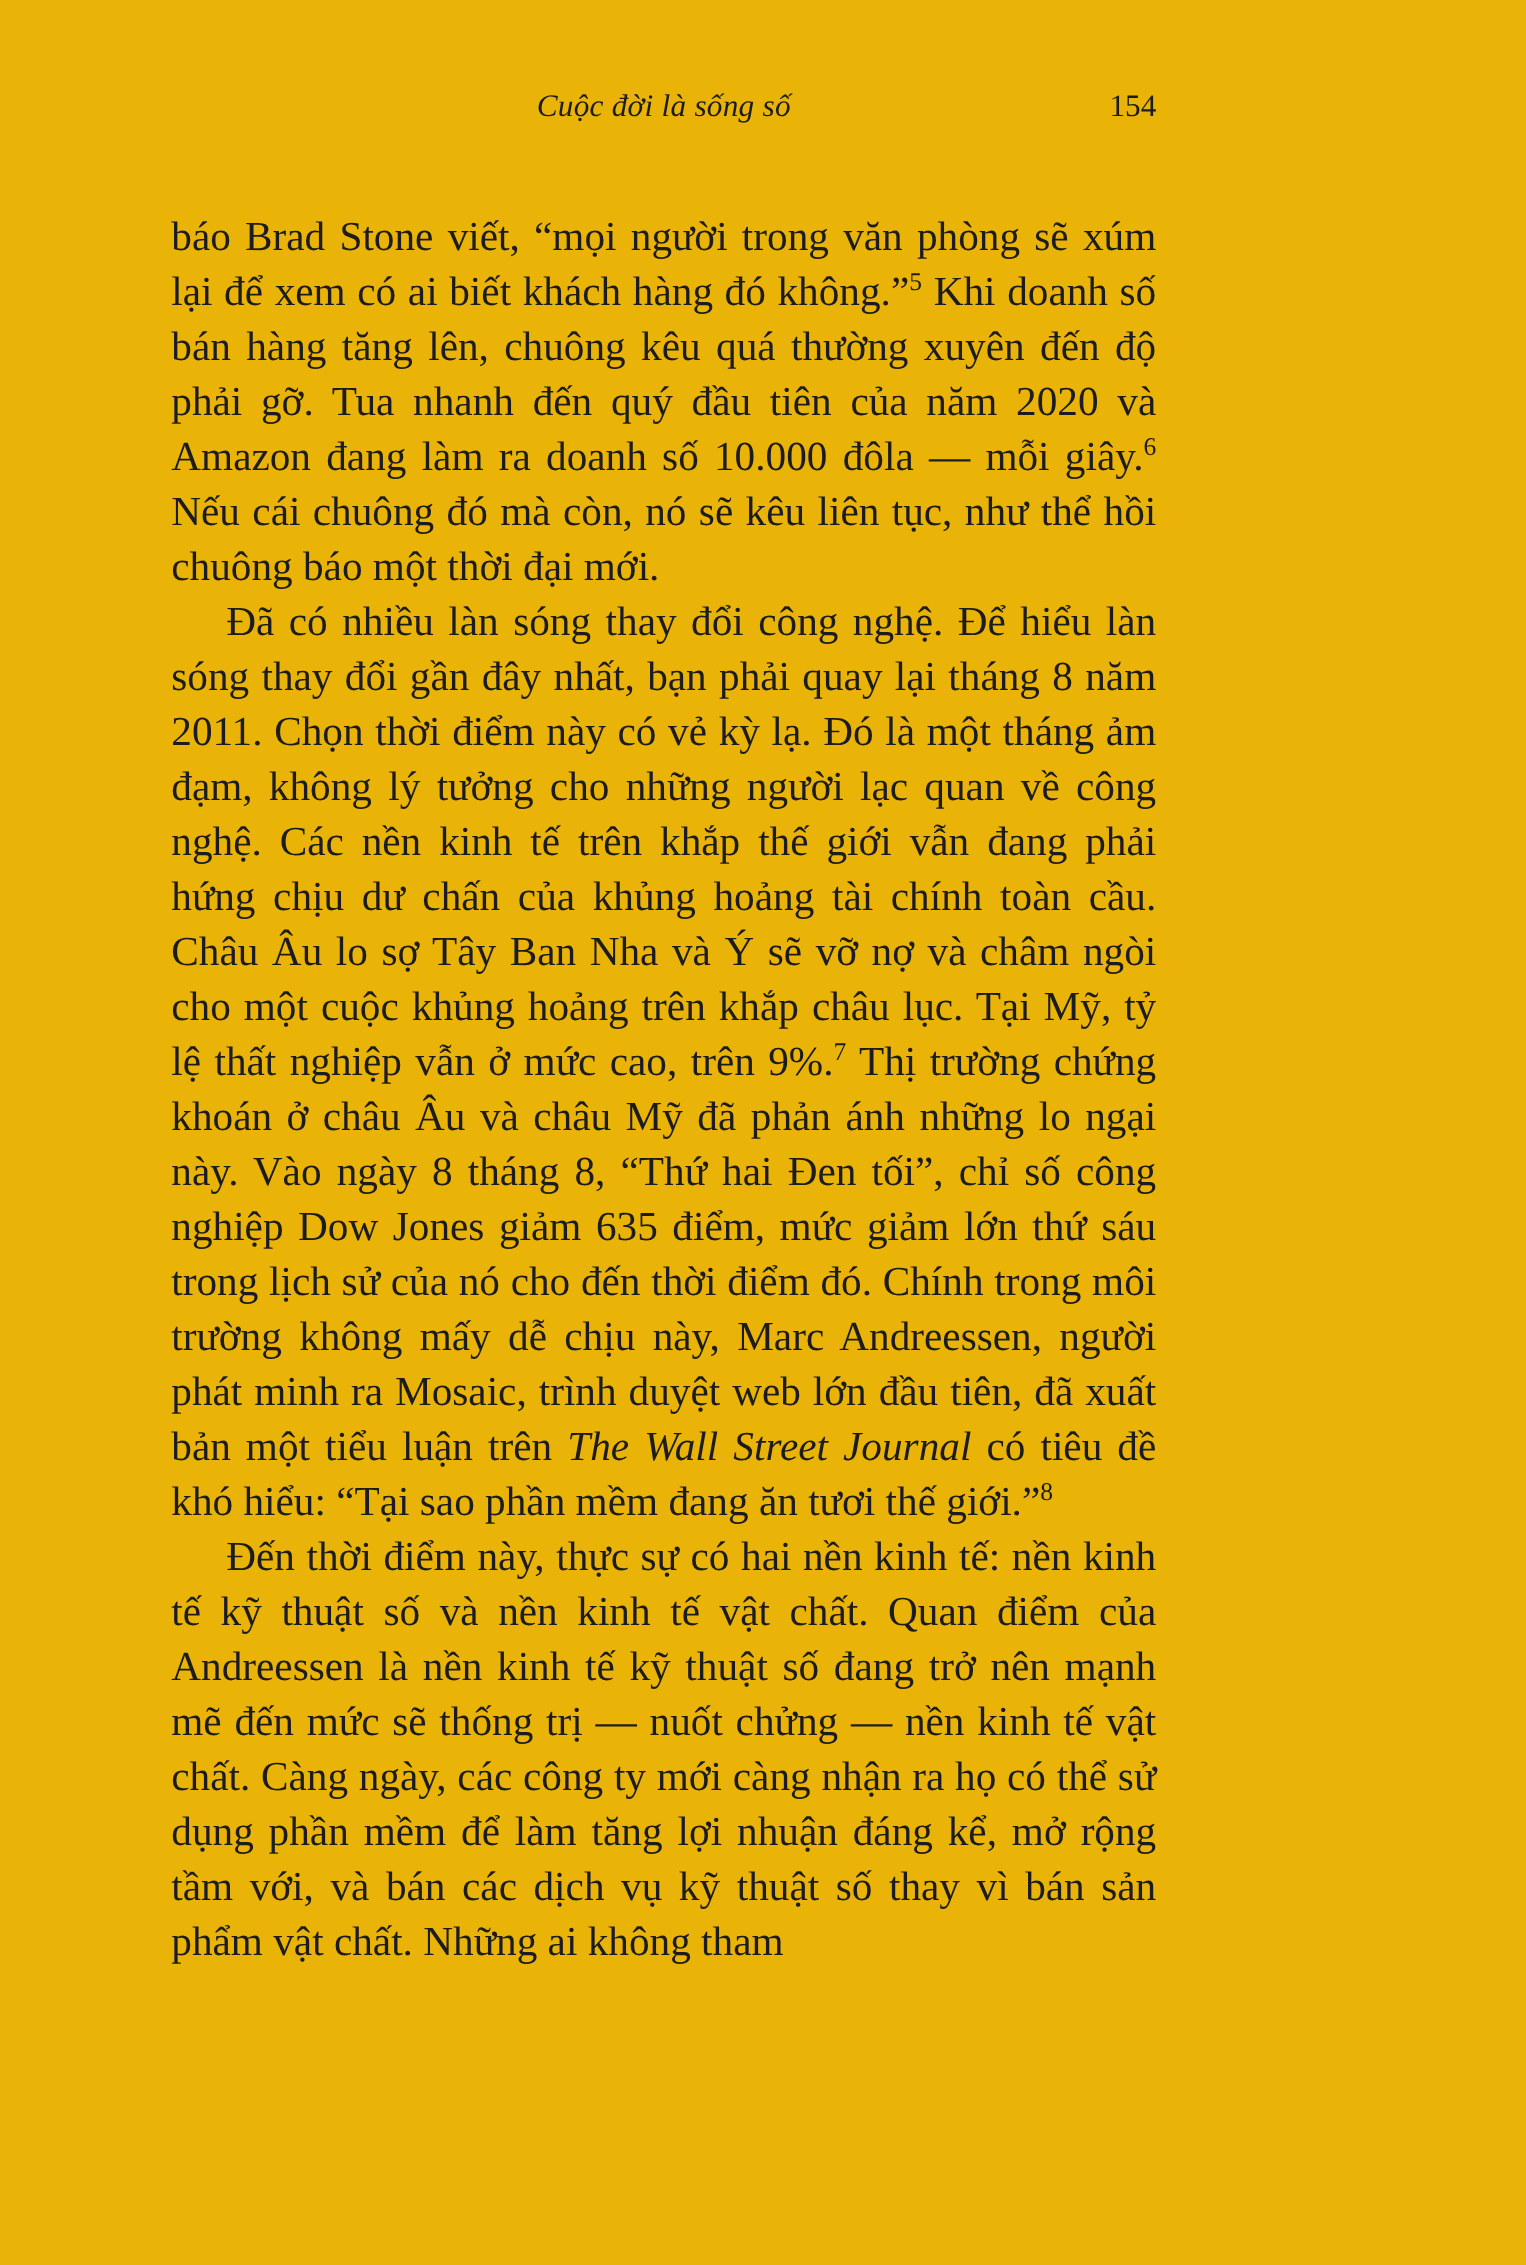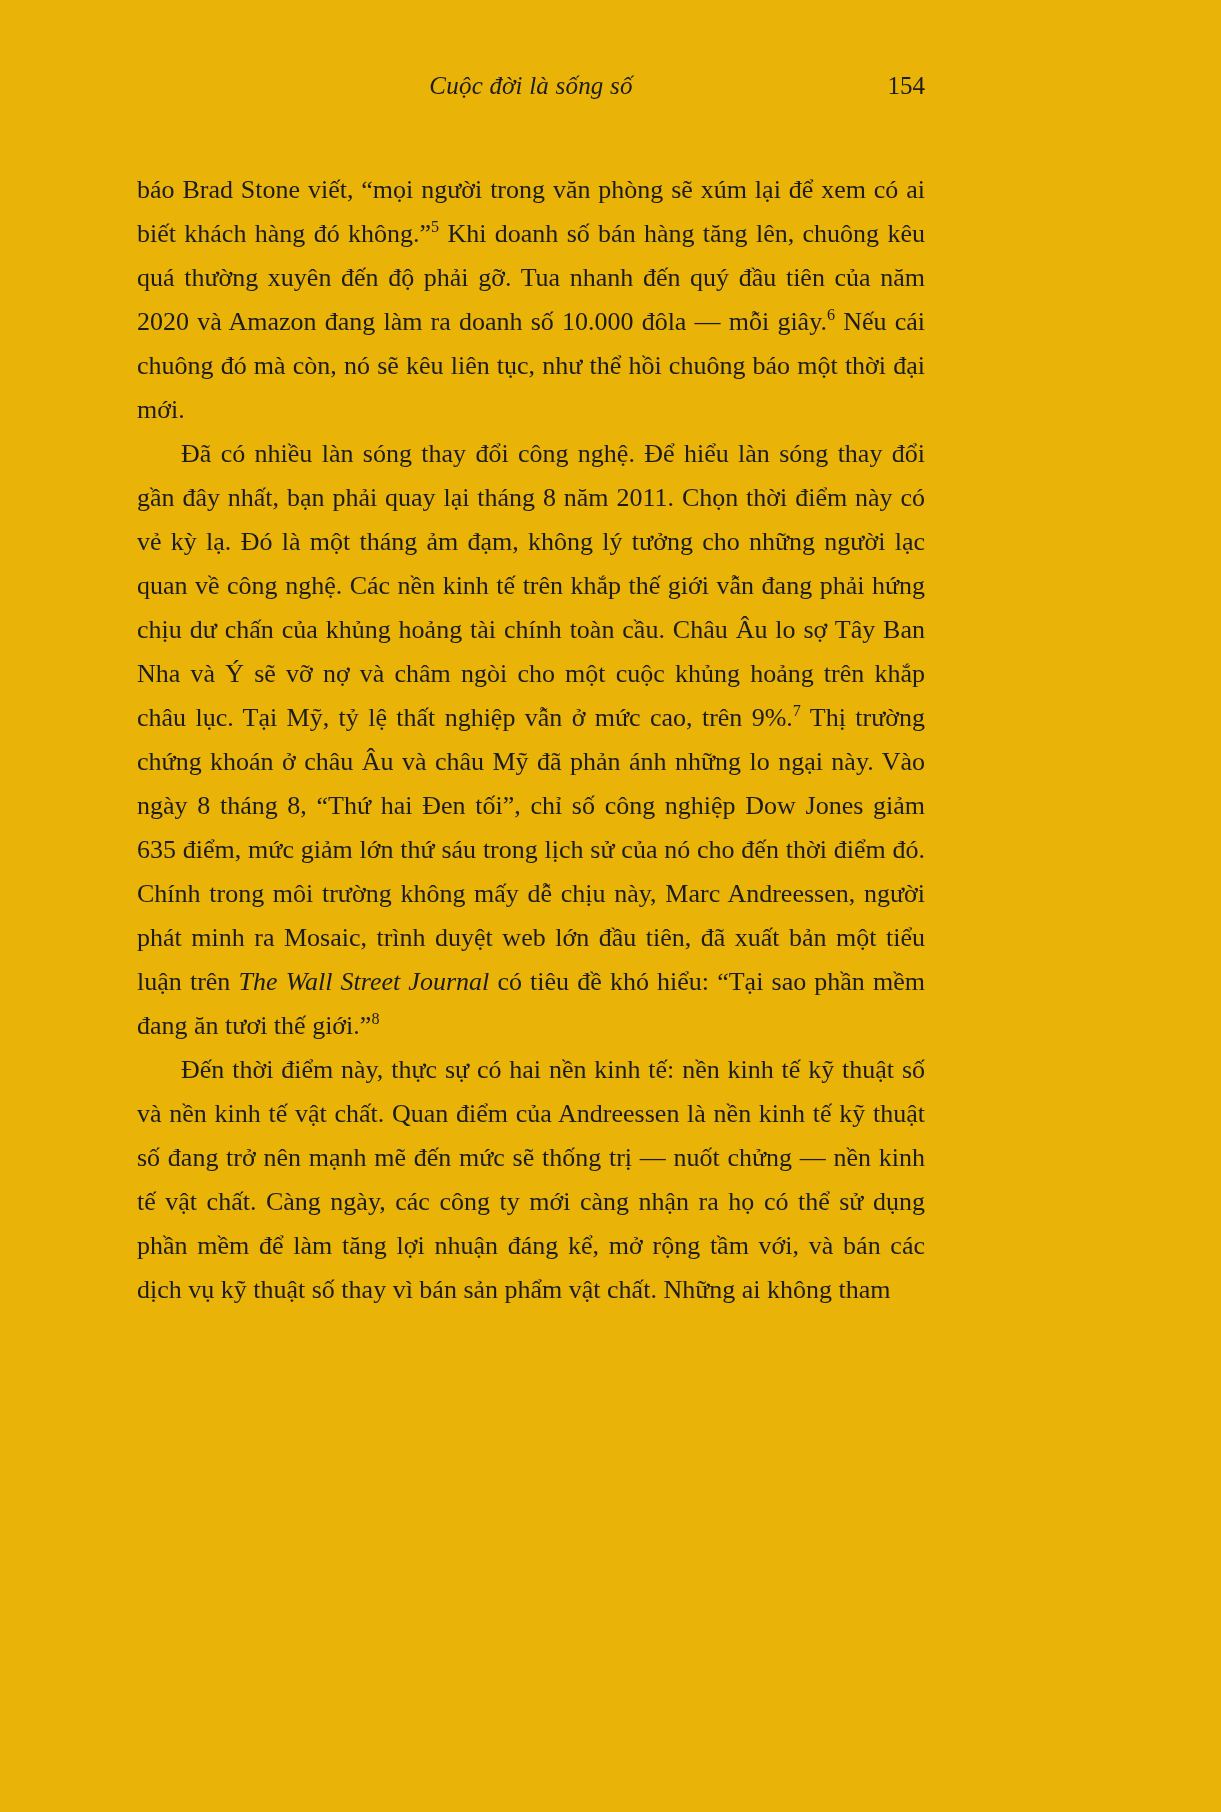--- a/index.html
+++ b/index.html
@@ -33,21 +33,21 @@
   }
   .page-number {
     position: absolute;
     top: 0;
     right: 0;
     font-style: normal;
     font-size: 25px;
   }
   .page-body {
     margin-top: 58px;
-    font-size: 26px;
+    font-size: 33px;
     line-height: 44px;
     text-align: justify;
     text-justify: inter-word;
   }
   .para {
     margin: 0;
     padding: 0;
   }
   .para.indent {
     text-indent: 44px;

